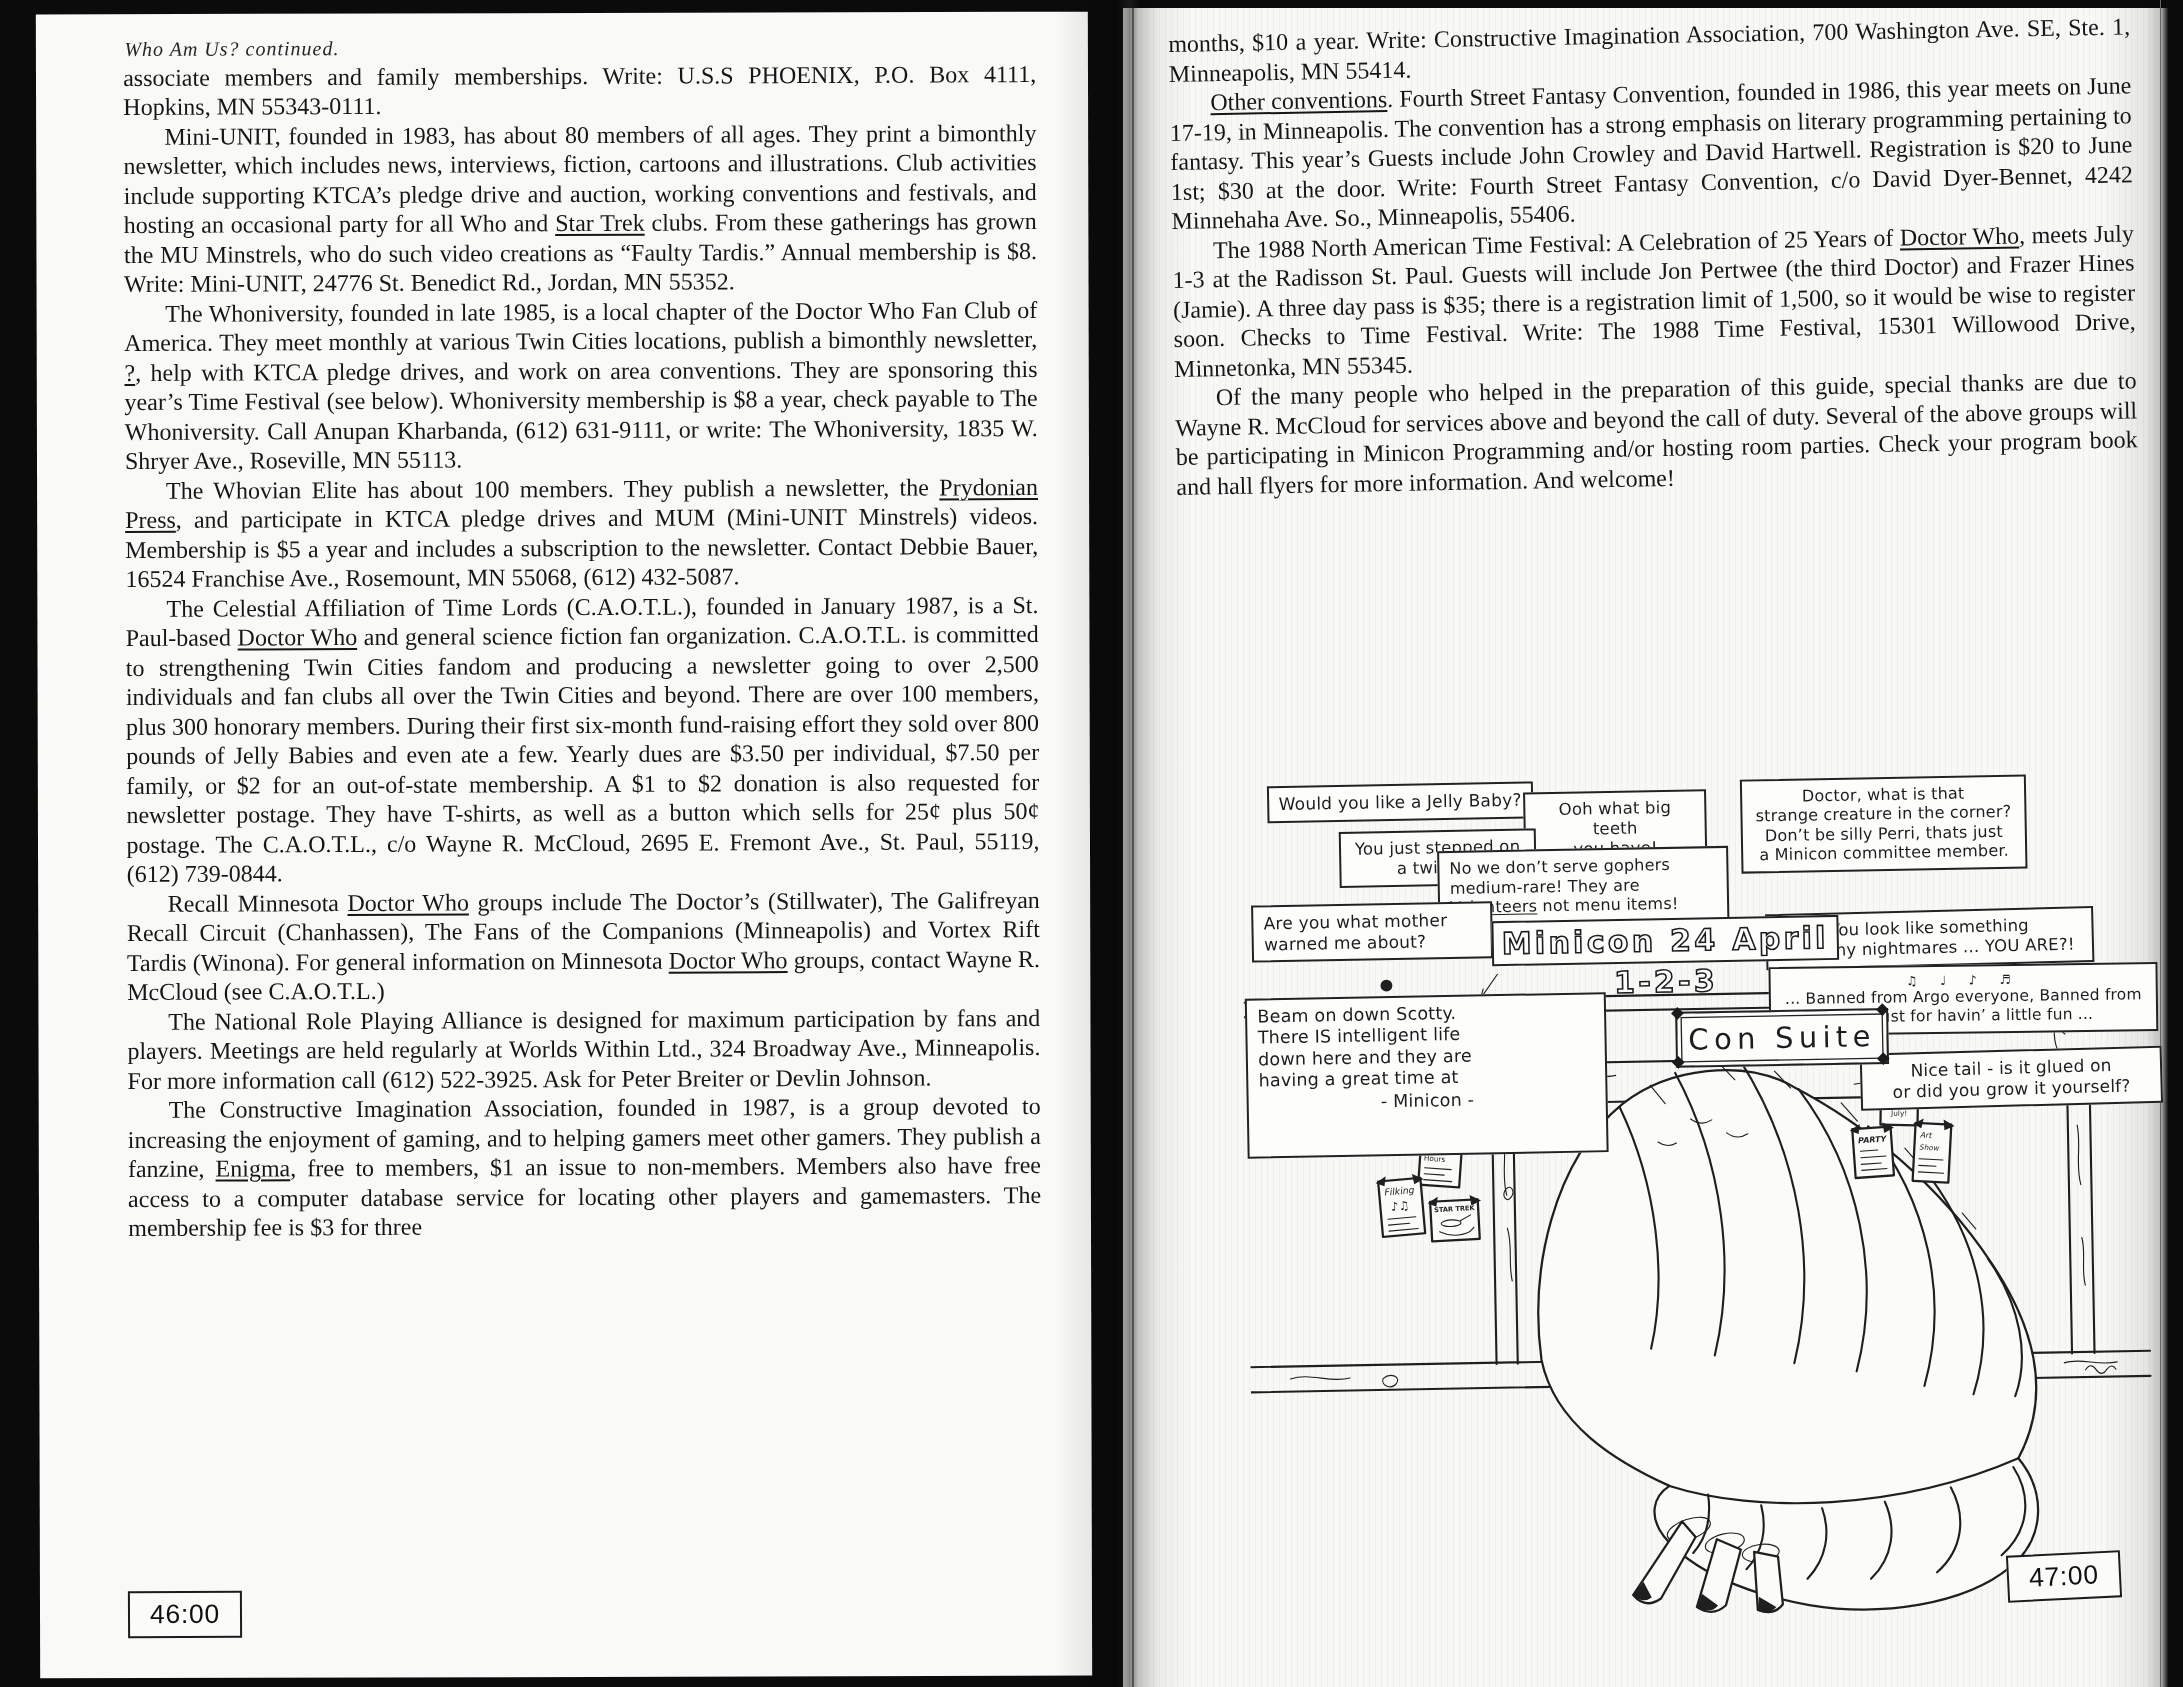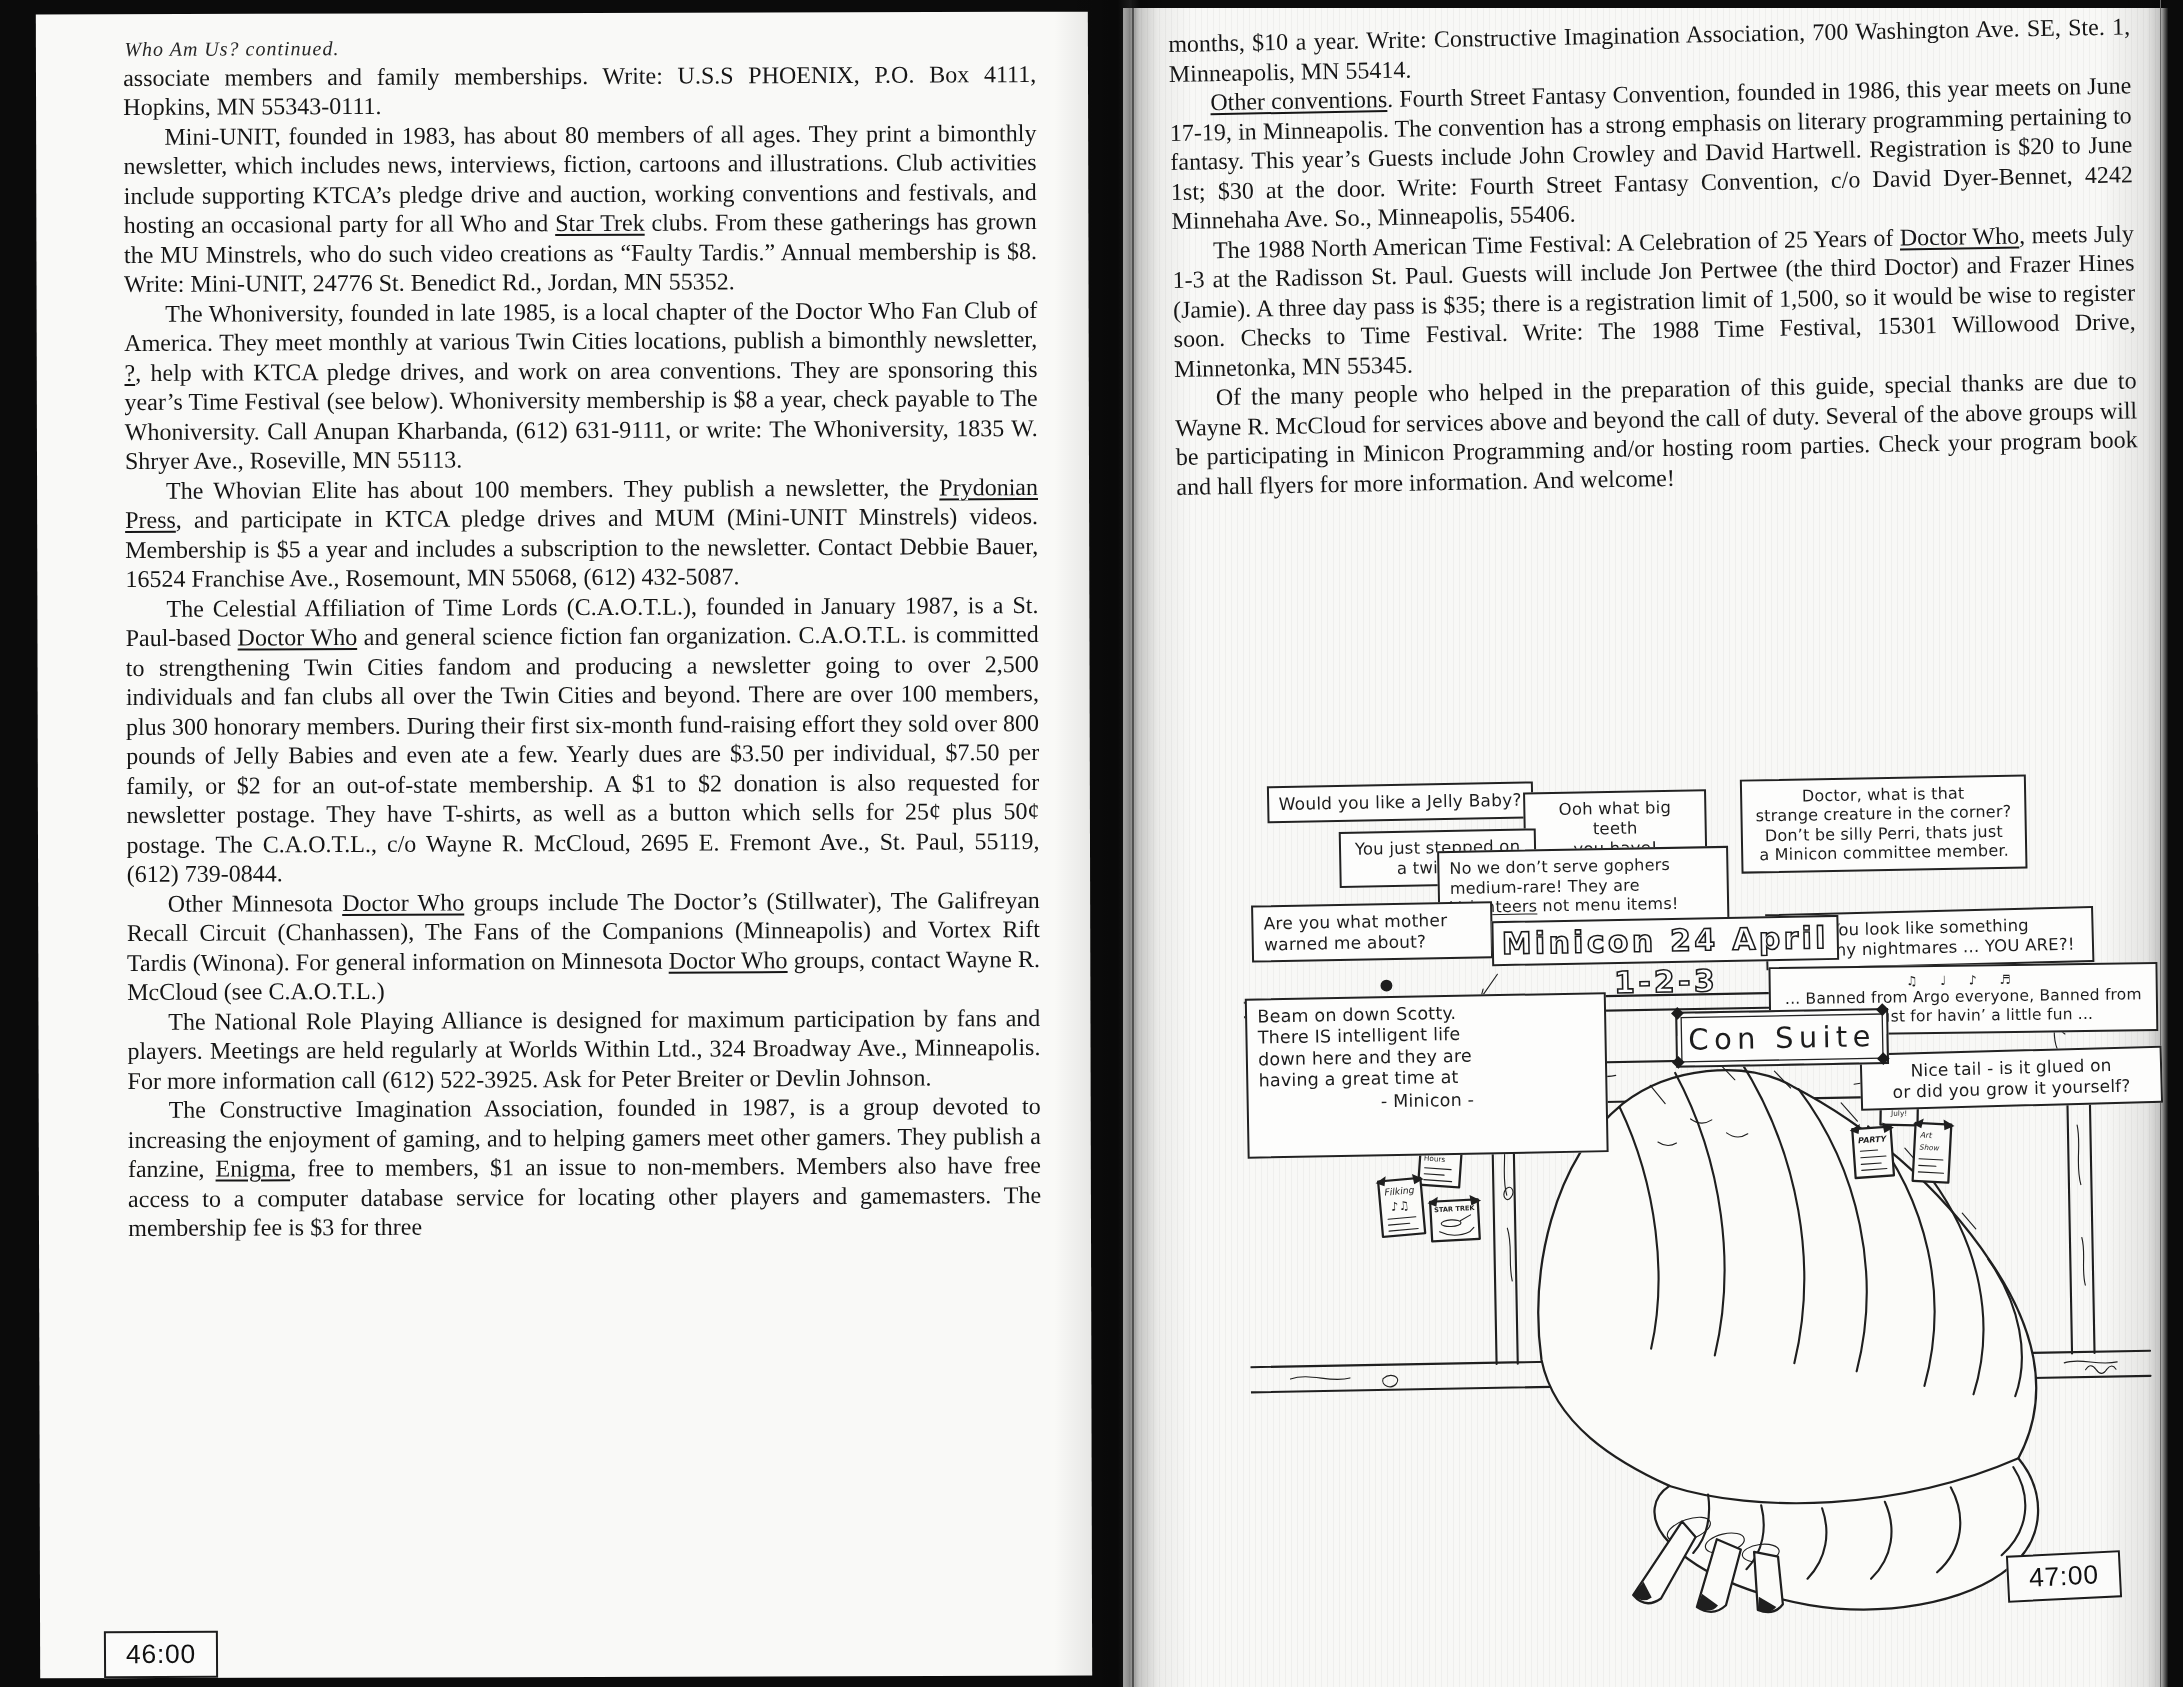--- a/index.html
+++ b/index.html
@@ -18,21 +18,21 @@
   
   .content{position:absolute;z-index:6;color:#161616;}
   #content-left{left:123px;top:38px;width:913px;transform:rotate(-0.25deg);transform-origin:0 0;}
   #content-right{left:1168px;top:30px;width:962px;transform:rotate(-1.05deg);transform-origin:0 0;}
   .runhead{font-style:italic;font-size:20px;letter-spacing:1px;margin:0 0 2.6px 1.3px;color:#262626;}
   .body-text p{margin:0;font-size:24px;line-height:29.5px;text-align:justify;}
   .body-text p.ind{text-indent:41px;}
   .body-text u{text-underline-offset:2.6px;text-decoration-thickness:1.7px;}
   .pagenum{position:absolute;z-index:7;border:2px solid #1c1c1c;background:#fbfbfa;color:#101010;
     font-family:"Liberation Sans",sans-serif;font-size:26.5px;padding:6px 20px;letter-spacing:0.7px;}
-  #pn-left{left:104px;top:1591px;transform:rotate(-0.3deg);margin-top:40px;}
+  #pn-left{left:128px;top:1591px;transform:rotate(-0.3deg);}
   #pn-right{left:2007px;top:1553px;transform:rotate(-2.8deg);}
 
   
   #cartoon{position:absolute;left:58px;top:741px;width:903px;height:890px;font-family:"DejaVu Sans",sans-serif;color:#1d1d1d;}
   #cartoon svg{position:absolute;left:0;top:0;z-index:0;}
   .bub{position:absolute;z-index:2;background:#fdfdfc;border:2px solid #222;padding:6px 10px;line-height:1.22;letter-spacing:0.2px;}
   .bub .ln{display:block;}
   .bub u{text-underline-offset:2px;}
   #b-jelly{left:26.5px;top:17px;font-size:17px;white-space:nowrap;}
   #b-twinkie{left:98px;top:64px;width:173px;text-align:center;font-size:16.5px;}
@@ -71,21 +71,21 @@
 <div id="right-edge-line"></div>
 
 <div id="content-left" class="content">
   <div class="runhead">Who Am Us? continued.</div>
   <div class="body-text">
       <p><span>associate members and family memberships. Write: U.S.S PHOENIX, P.O. Box 4111, Hopkins, MN 55343-0111.</span></p>
       <p class="ind"><span>Mini-UNIT, founded in 1983, has about 80 members of all ages. They print a bimonthly newsletter, which includes news, interviews, fiction, cartoons and illustrations. Club activities include supporting KTCA’s pledge drive and auction, working conventions and festivals, and hosting an occasional party for all Who and </span><u>Star Trek</u><span> clubs. From these gatherings has grown the MU Minstrels, who do such video creations as “Faulty Tardis.” Annual membership is $8. Write: Mini-UNIT, 24776 St. Benedict Rd., Jordan, MN 55352.</span></p>
       <p class="ind"><span>The Whoniversity, founded in late 1985, is a local chapter of the Doctor Who Fan Club of America. They meet monthly at various Twin Cities locations, publish a bimonthly newsletter, </span><u>?</u><span>, help with KTCA pledge drives, and work on area conventions. They are sponsoring this year’s Time Festival (see below). Whoniversity membership is $8 a year, check payable to The Whoniversity. Call Anupan Kharbanda, (612) 631-9111, or write: The Whoniversity, 1835 W. Shryer Ave., Roseville, MN 55113.</span></p>
       <p class="ind"><span>The Whovian Elite has about 100 members. They publish a newsletter, the </span><u>Prydonian Press</u><span>, and participate in KTCA pledge drives and MUM (Mini-UNIT Minstrels) videos. Membership is $5 a year and includes a subscription to the newsletter. Contact Debbie Bauer, 16524 Franchise Ave., Rosemount, MN 55068, (612) 432-5087.</span></p>
       <p class="ind"><span>The Celestial Affiliation of Time Lords (C.A.O.T.L.), founded in January 1987, is a St. Paul-based </span><u>Doctor Who</u><span> and general science fiction fan organization. C.A.O.T.L. is committed to strengthening Twin Cities fandom and producing a newsletter going to over 2,500 individuals and fan clubs all over the Twin Cities and beyond. There are over 100 members, plus 300 honorary members. During their first six-month fund-raising effort they sold over 800 pounds of Jelly Babies and even ate a few. Yearly dues are $3.50 per individual, $7.50 per family, or $2 for an out-of-state membership. A $1 to $2 donation is also requested for newsletter postage. They have T-shirts, as well as a button which sells for 25¢ plus 50¢ postage. The C.A.O.T.L., c/o Wayne R. McCloud, 2695 E. Fremont Ave., St. Paul, 55119, (612) 739-0844.</span></p>
-      <p class="ind"><span>Other Minnesota </span><u>Doctor Who</u><span> groups include The Doctor’s (Stillwater), The Galifreyan Recall Circuit (Chanhassen), The Fans of the Companions (Minneapolis) and Vortex Rift Tardis (Winona). For general information on Minnesota </span><u>Doctor Who</u><span> groups, contact Wayne R. McCloud (see C.A.O.T.L.)</span></p>
+      <p class="ind"><span>Recall Minnesota </span><u>Doctor Who</u><span> groups include The Doctor’s (Stillwater), The Galifreyan Recall Circuit (Chanhassen), The Fans of the Companions (Minneapolis) and Vortex Rift Tardis (Winona). For general information on Minnesota </span><u>Doctor Who</u><span> groups, contact Wayne R. McCloud (see C.A.O.T.L.)</span></p>
       <p class="ind"><span>The National Role Playing Alliance is designed for maximum participation by fans and players. Meetings are held regularly at Worlds Within Ltd., 324 Broadway Ave., Minneapolis. For more information call (612) 522-3925. Ask for Peter Breiter or Devlin Johnson.</span></p>
       <p class="ind"><span>The Constructive Imagination Association, founded in 1987, is a group devoted to increasing the enjoyment of gaming, and to helping gamers meet other gamers. They publish a fanzine, </span><u>Enigma</u><span>, free to members, $1 an issue to non-members. Members also have free access to a computer database service for locating other players and gamemasters. The membership fee is $3 for three</span></p>
     </div>
 </div>
 <div id="pn-left" class="pagenum">46:00</div>
 
 <div id="content-right" class="content">
   <div class="body-text">
       <p><span>months, $10 a year. Write: Constructive Imagination Association, 700 Washington Ave. SE, Ste. 1, Minneapolis, MN 55414.</span></p>
       <p class="ind"><u>Other conventions</u><span>. Fourth Street Fantasy Convention, founded in 1986, this year meets on June 17-19, in Minneapolis. The convention has a strong emphasis on literary programming pertaining to fantasy. This year’s Guests include John Crowley and David Hartwell. Registration is $20 to June 1st; $30 at the door. Write: Fourth Street Fantasy Convention, c/o David Dyer-Bennet, 4242 Minnehaha Ave. So., Minneapolis, 55406.</span></p>

